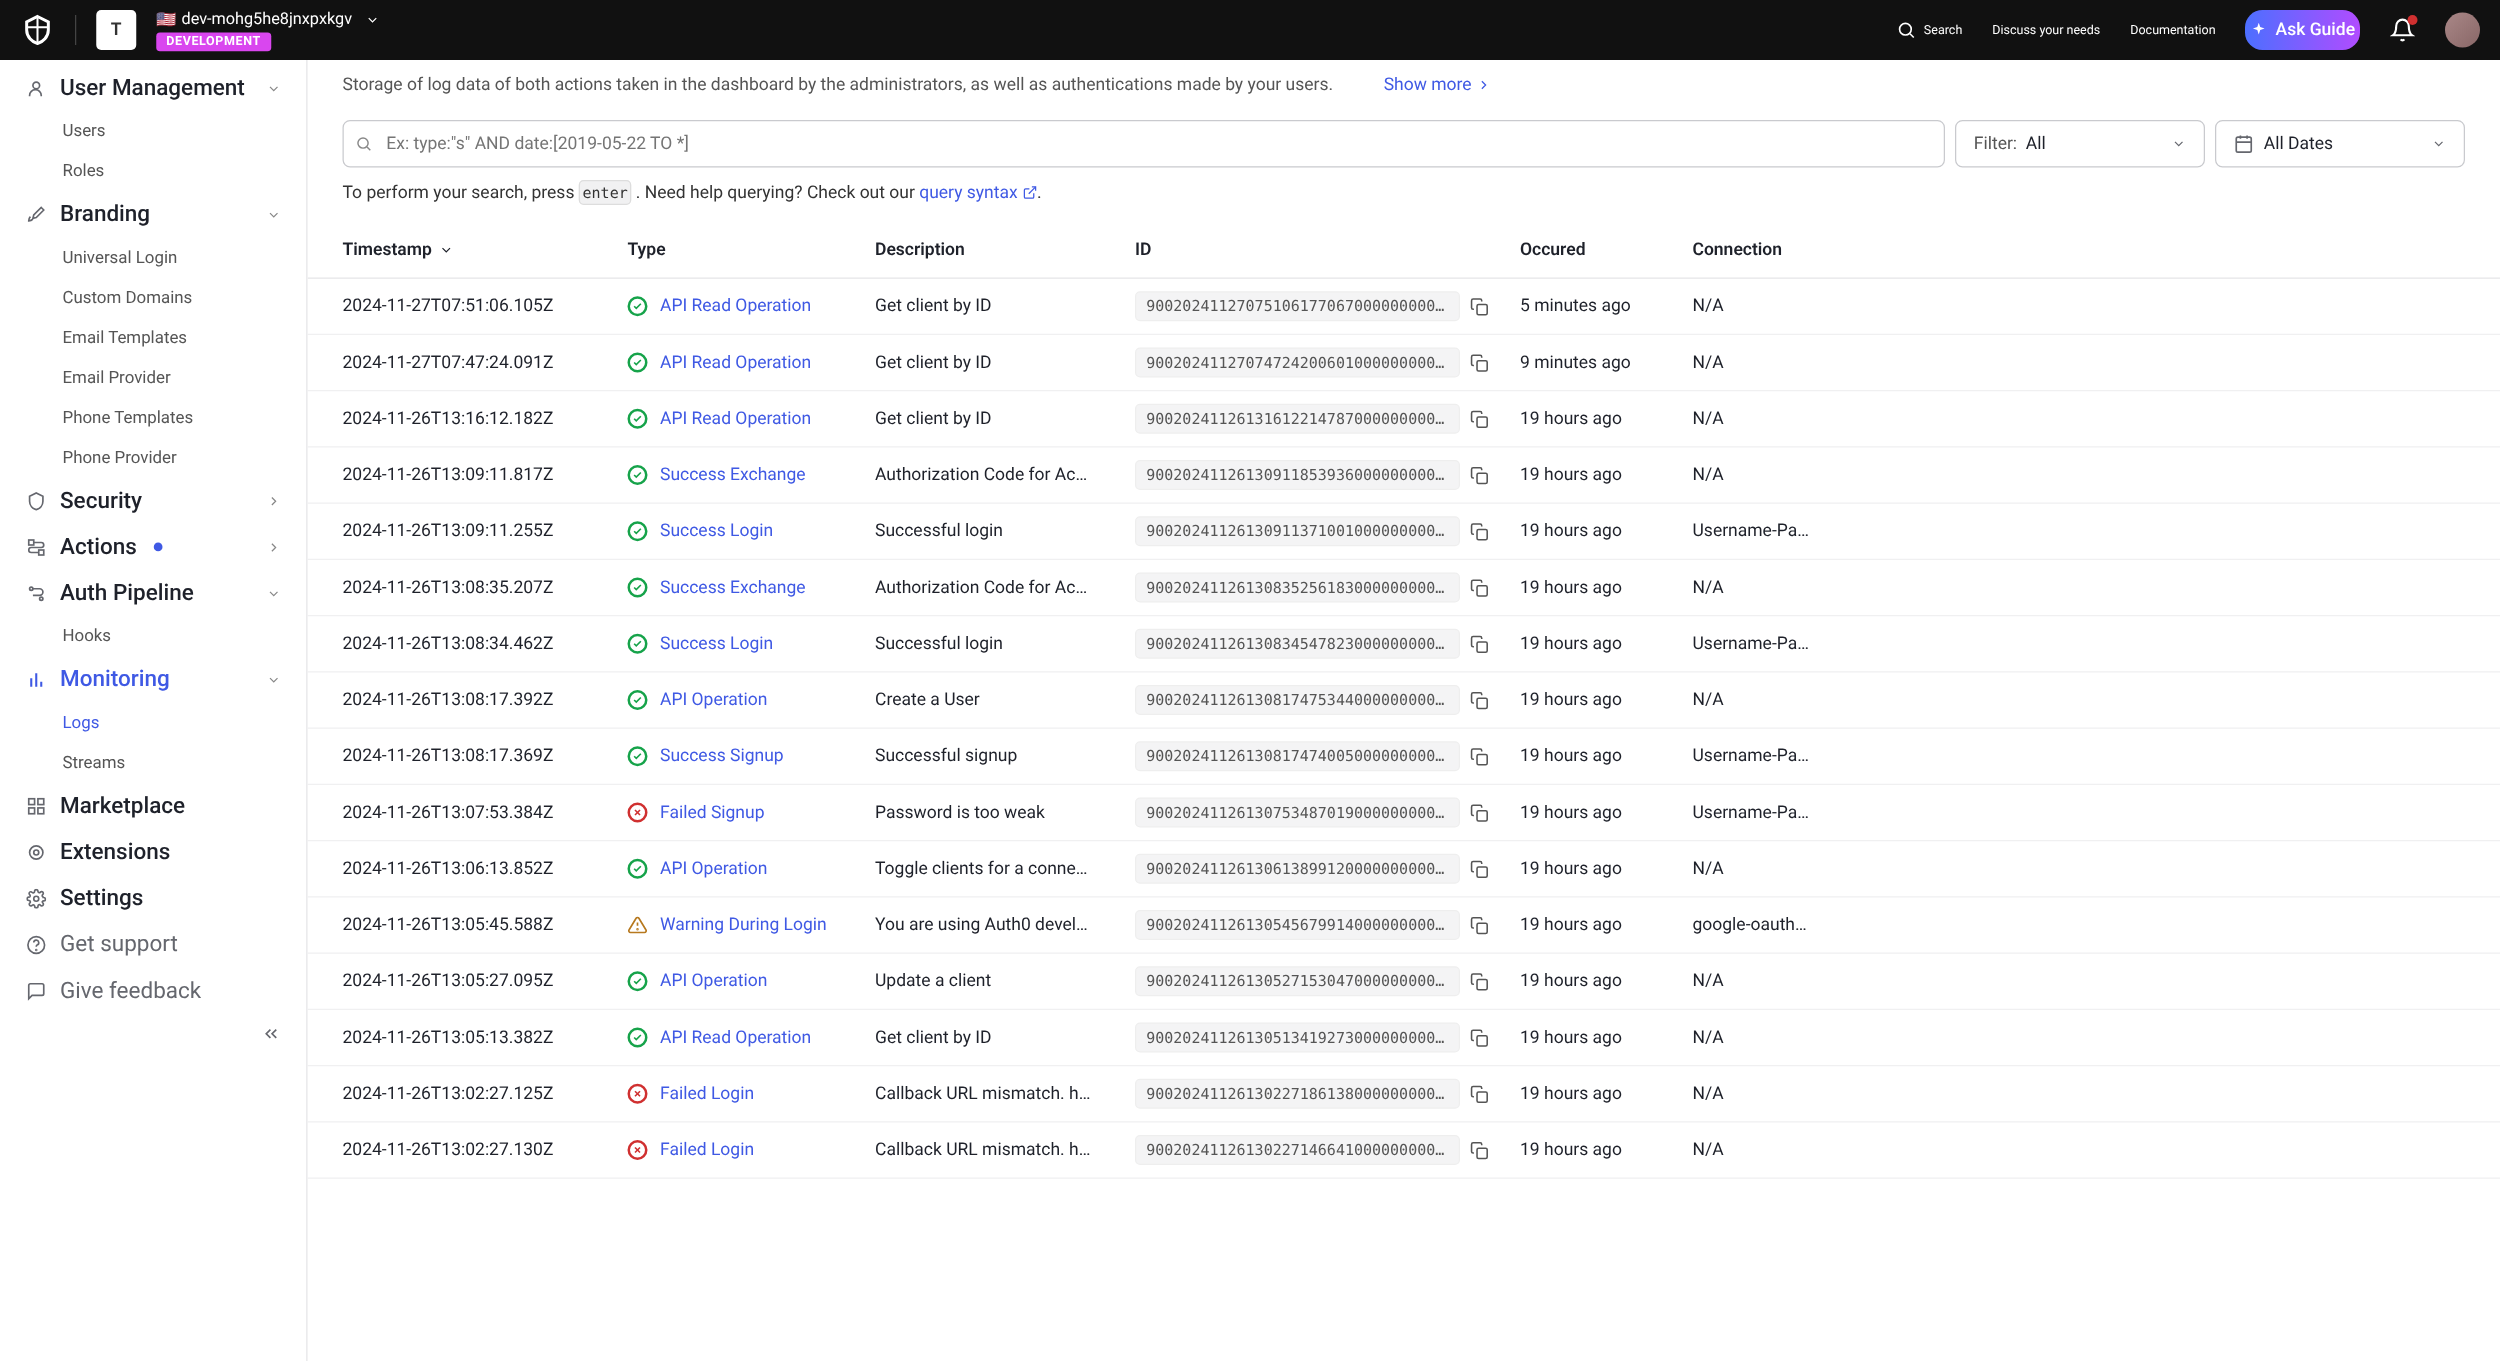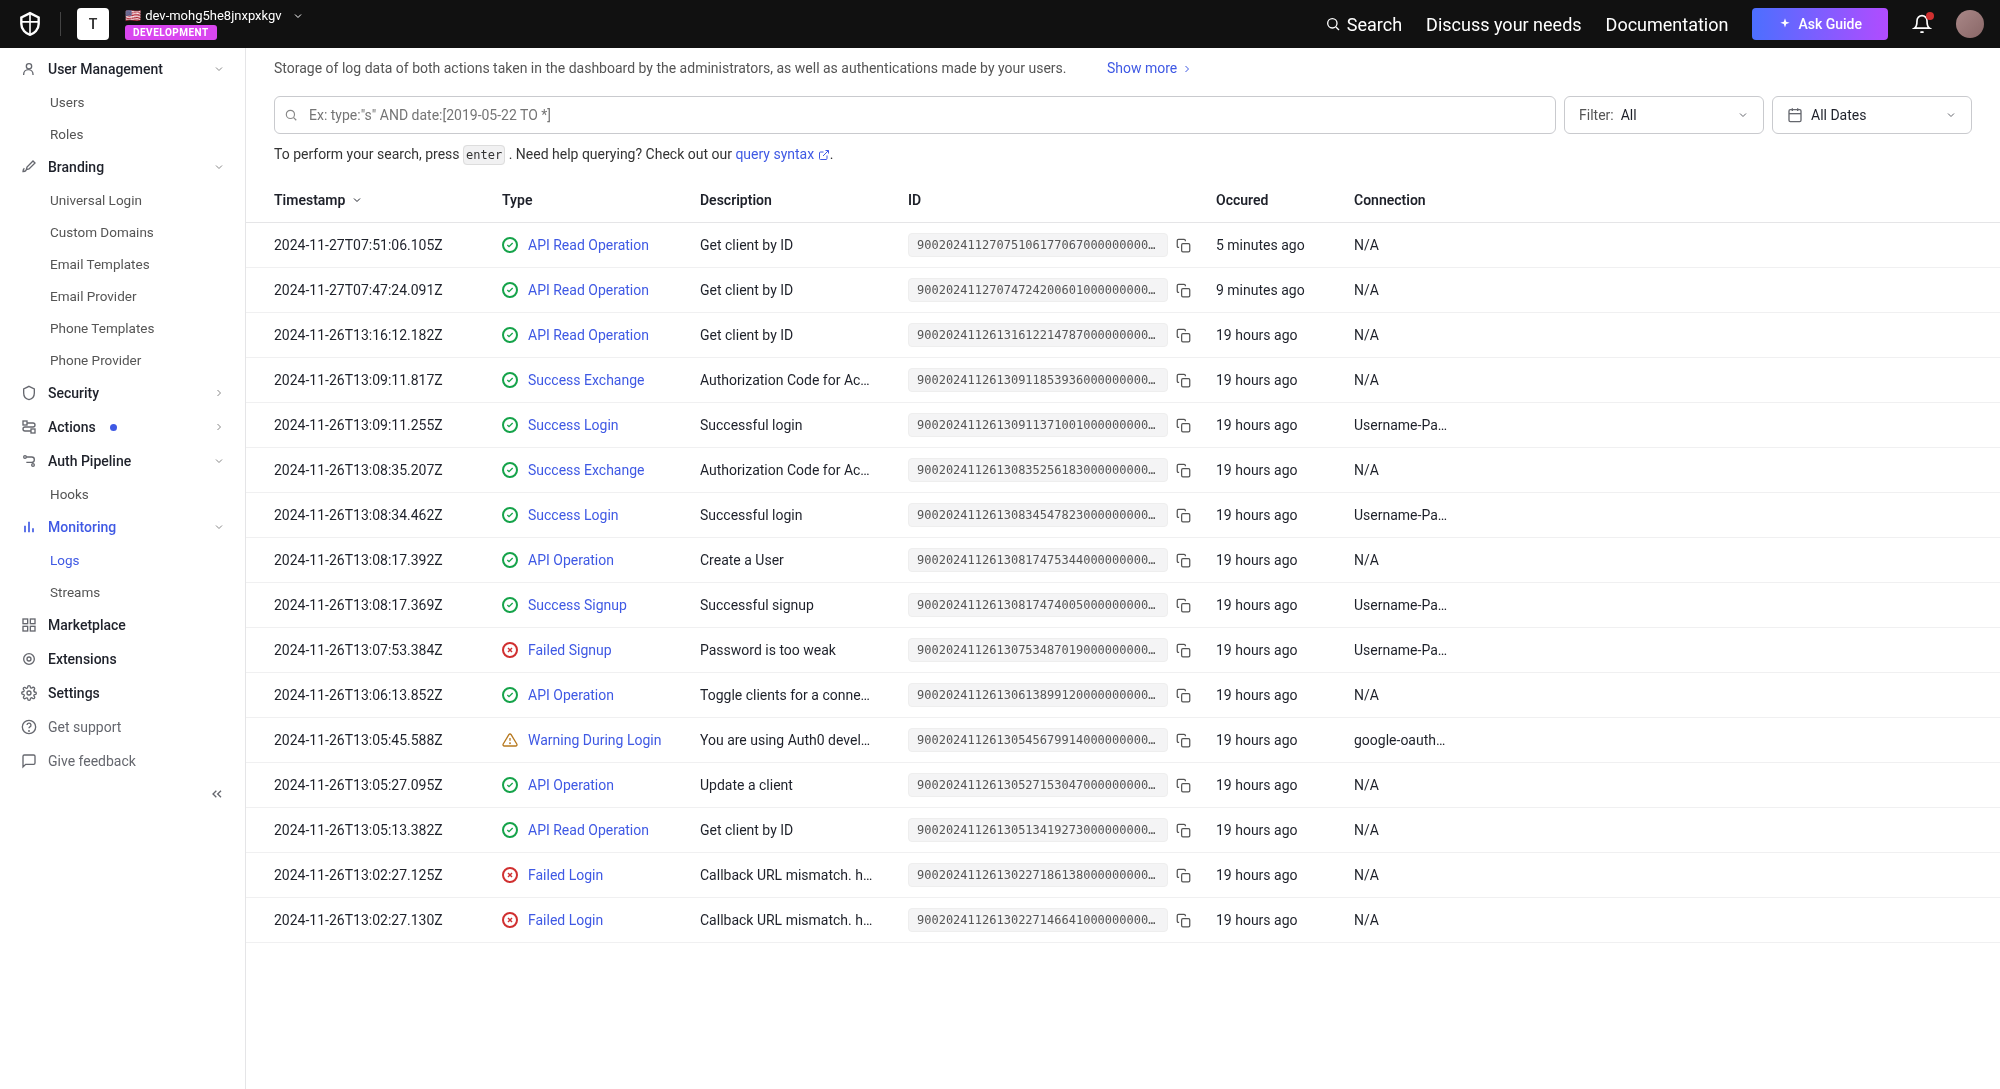--- a/index.html
+++ b/index.html
@@ -6,29 +6,29 @@
 body { background: #fff; color: #1e212a; font-size: 14px; overflow: hidden; }
 
 .topbar { height: 48px; background: #111; display: flex; align-items: center; padding: 0 16px; color: #fff; }
 .topbar-left { display: flex; align-items: center; gap: 16px; flex: 1; }
 .logo { width: 28px; height: 28px; display:flex; align-items:center; justify-content:center;}
 .tenant-badge { width: 32px; height: 32px; background: #fff; color: #333; border-radius: 4px; display: flex; align-items: center; justify-content: center; font-weight: 600; }
 .tenant-info { display: flex; flex-direction: column; gap: 2px; }
 .tenant-name { font-size: 13px; color: #fff; display: flex; align-items: center; gap: 4px; }
 .env-tag { background: #d946ef; color: #fff; font-size: 10px; font-weight: 700; padding: 2px 8px; border-radius: 3px; letter-spacing: 0.5px; width: fit-content; text-align: center; }
 .topbar-right { display: flex; align-items: center; gap: 24px; }
-.topbar-link { color: #fff; font-size: 18px; cursor: pointer; display:flex; align-items:center; gap:6px;}
-.ask-guide { background: linear-gradient(90deg,#4C6FFF,#B14CFF); padding: 8px 26px; border-radius: 4px; display: flex; align-items: center; gap: 6px; font-weight:500;}
+.topbar-link { color: #fff; font-size: 10px; cursor: pointer; display:flex; align-items:center; gap:6px;}
+.ask-guide { background: linear-gradient(90deg,#4C6FFF,#B14CFF); padding: 8px 4px; border-radius: 14px; display: flex; align-items: center; gap: 6px; font-weight:500;}
 .bell { position: relative; }
 .bell-dot { position: absolute; top: -2px; right: -2px; width: 8px; height: 8px; background: #d03030; border-radius: 50%; }
 .avatar { width: 28px; height: 28px; border-radius: 50%; background: linear-gradient(135deg,#a88,#866); }
 
 .main { display: flex; height: calc(100vh - 48px); }
 .sidebar { width: 246px; border-right: 1px solid #e5e5e7; overflow-y: auto; padding-top: 4px; position: relative; }
-.nav-item { display: flex; align-items: center; gap: 10px; padding: 8px 20px; cursor: pointer; font-size: 14px; color: #1e212a; }
+.nav-item { display: flex; align-items: center; gap: 10px; padding: 8px 20px; cursor: pointer; font-size: 18px; color: #1e212a; }
 .nav-item.parent { font-weight: 500; }
 .nav-item.sub { padding-left: 50px; font-weight: 400; color: #555; font-size: 13.5px;}
 .nav-item.active { color: #3f59e4; }
 .nav-item.active-parent { color: #3f59e4; font-weight: 500;}
 .nav-item .chev { margin-left: auto; color: #888; }
 .nav-icon { width: 18px; height: 18px; display: flex; align-items: center; justify-content: center; color: #65676e; flex-shrink:0;}
 .blue-dot { width: 7px; height: 7px; background: #3f59e4; border-radius: 50%; margin-left: 4px; }
 .collapse-btn { display:flex; justify-content:flex-end; padding: 8px 20px; color:#65676e;}
 
 .content { flex: 1; overflow: auto; padding: 0 0 20px 0; }

